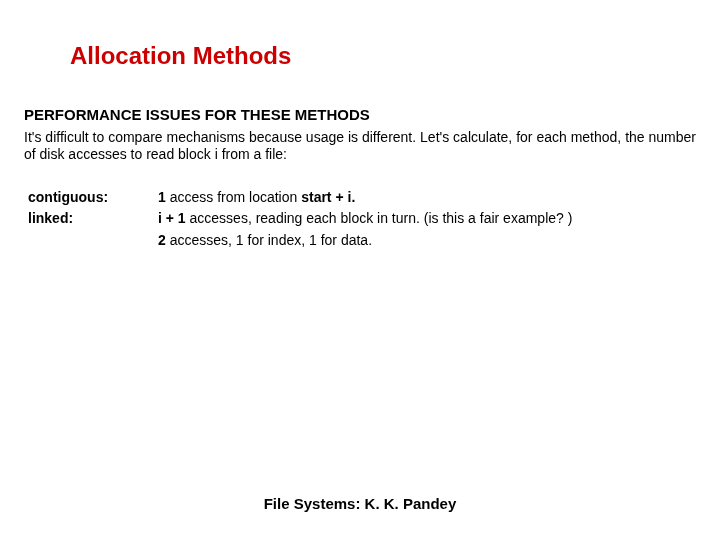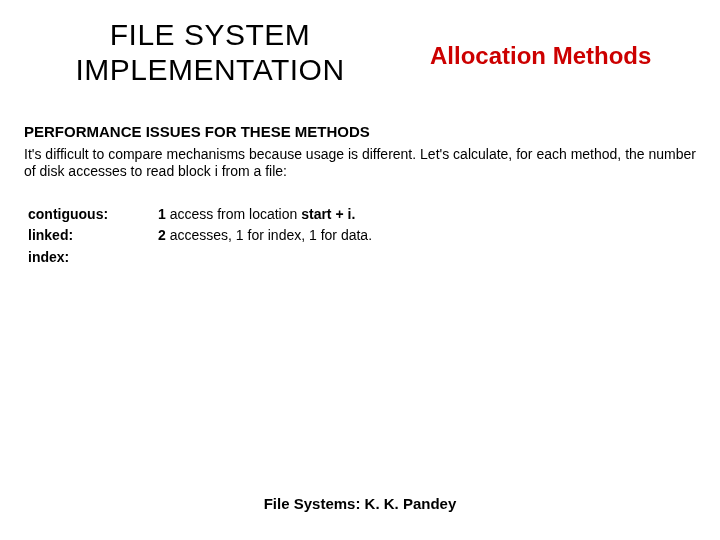--- a/index.html
+++ b/index.html
@@ -66,33 +66,32 @@
     width: 100%;
     text-align: center;
     font-size: 15px;
     font-weight: bold;
   }
 </style>
 </head>
 <body>
 
 <div class="header">
-  <div class="title-left">FILE SYSTEM IMPLEMENTATION</div>
   <div class="title-right">Allocation Methods</div>
 </div>
 
 <div class="subheading">PERFORMANCE ISSUES FOR THESE METHODS</div>
 
 <div class="body-text">It's difficult to compare mechanisms because usage is different. Let's calculate, for each method, the number of disk accesses to read block i from a file:</div>
 
 <div class="methods-table">
   <div class="methods-col-label">
     <div>contiguous:</div>
     <div>linked:</div>
-    <div>index:</div>
   </div>
   <div class="methods-col-desc">
     <div class="row1"><span class="bold">1 </span><span>access from location </span><span class="bold">start + i.</span></div>
+    <div class="row2"><span class="bold">i + 1 </span><span>accesses, reading each block in turn. (is this a fair example? )</span><span class="bold"></span></div>
     <div class="row3"><span class="bold">2 </span><span>accesses, 1 for index, 1 for data.</span><span class="bold"></span></div>
   </div>
 </div>
 
 <div class="footer">File Systems: K. K. Pandey</div>
 
 </body></html>

